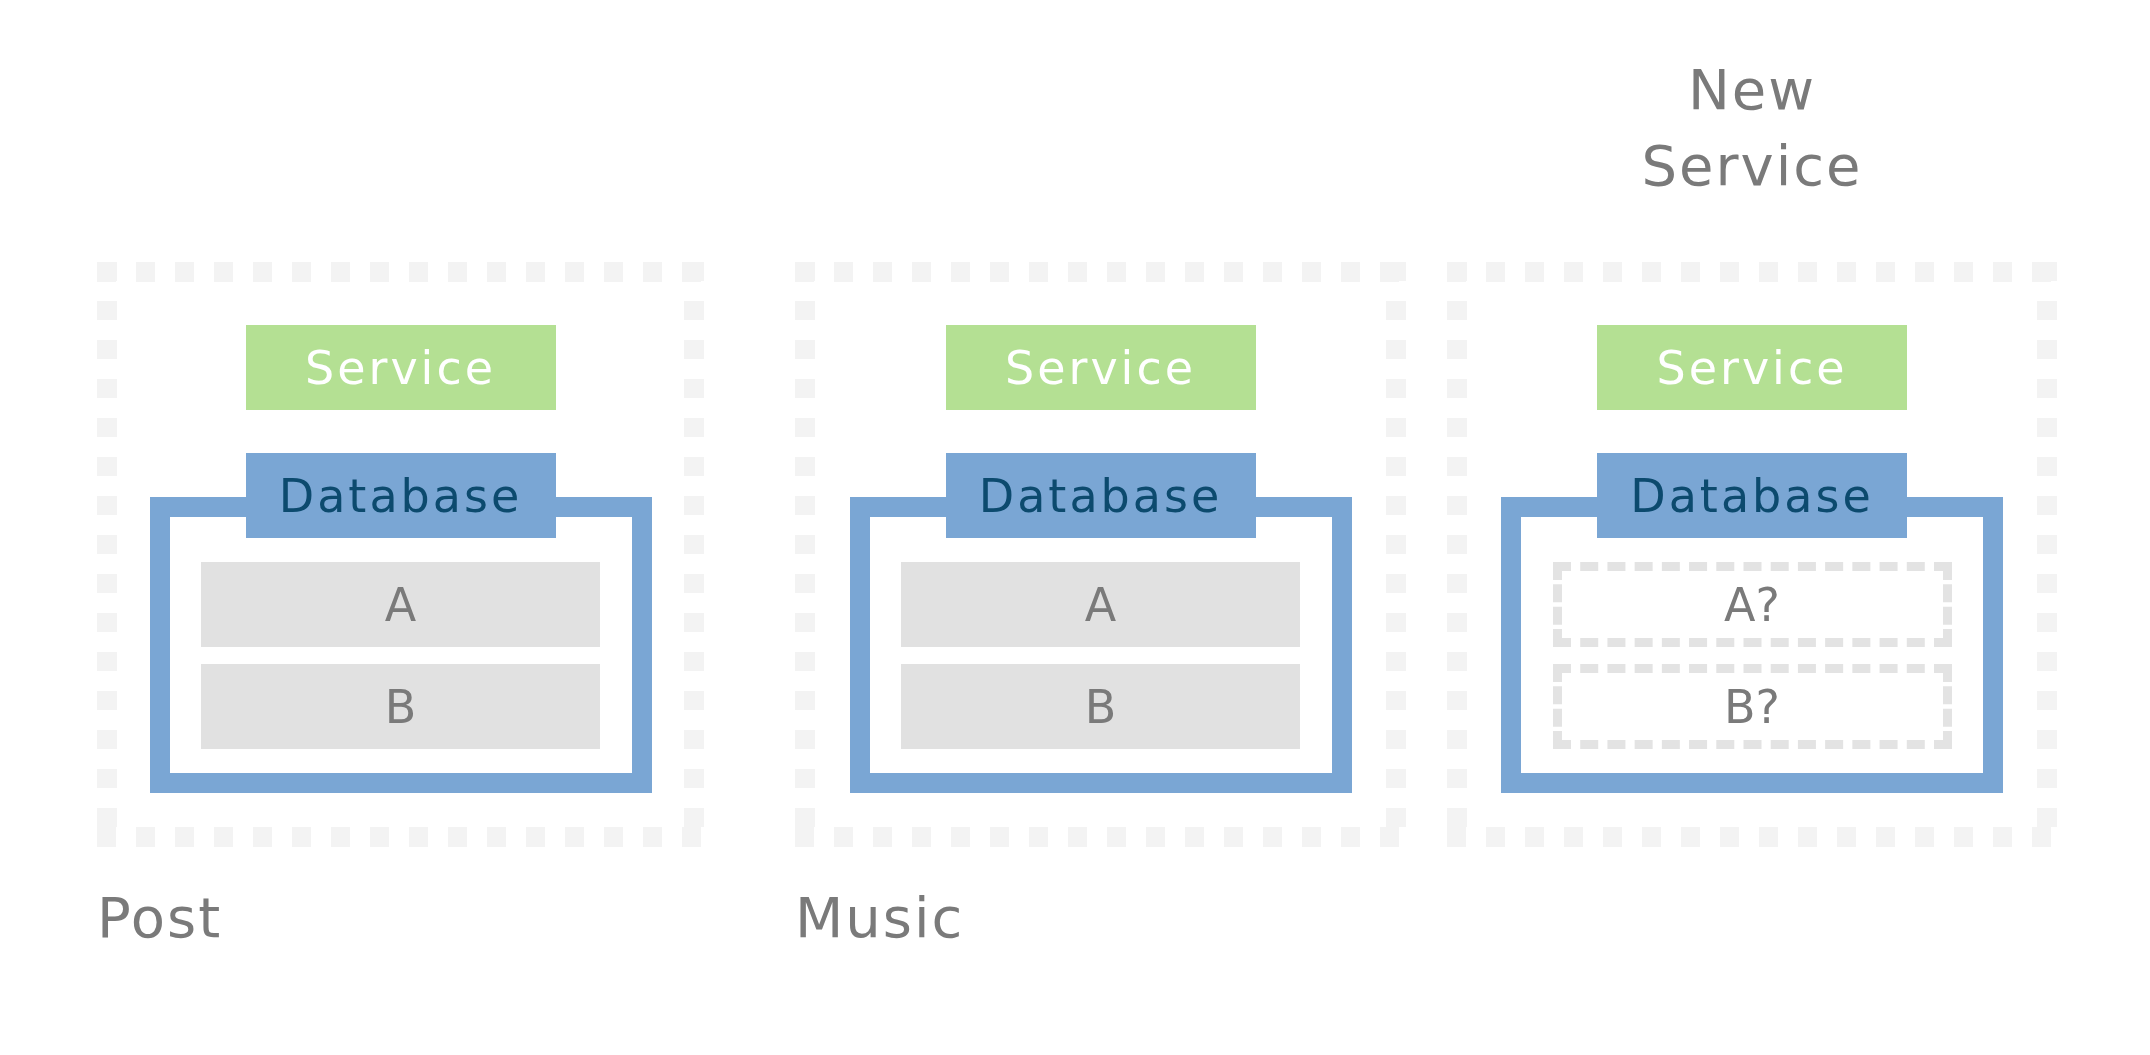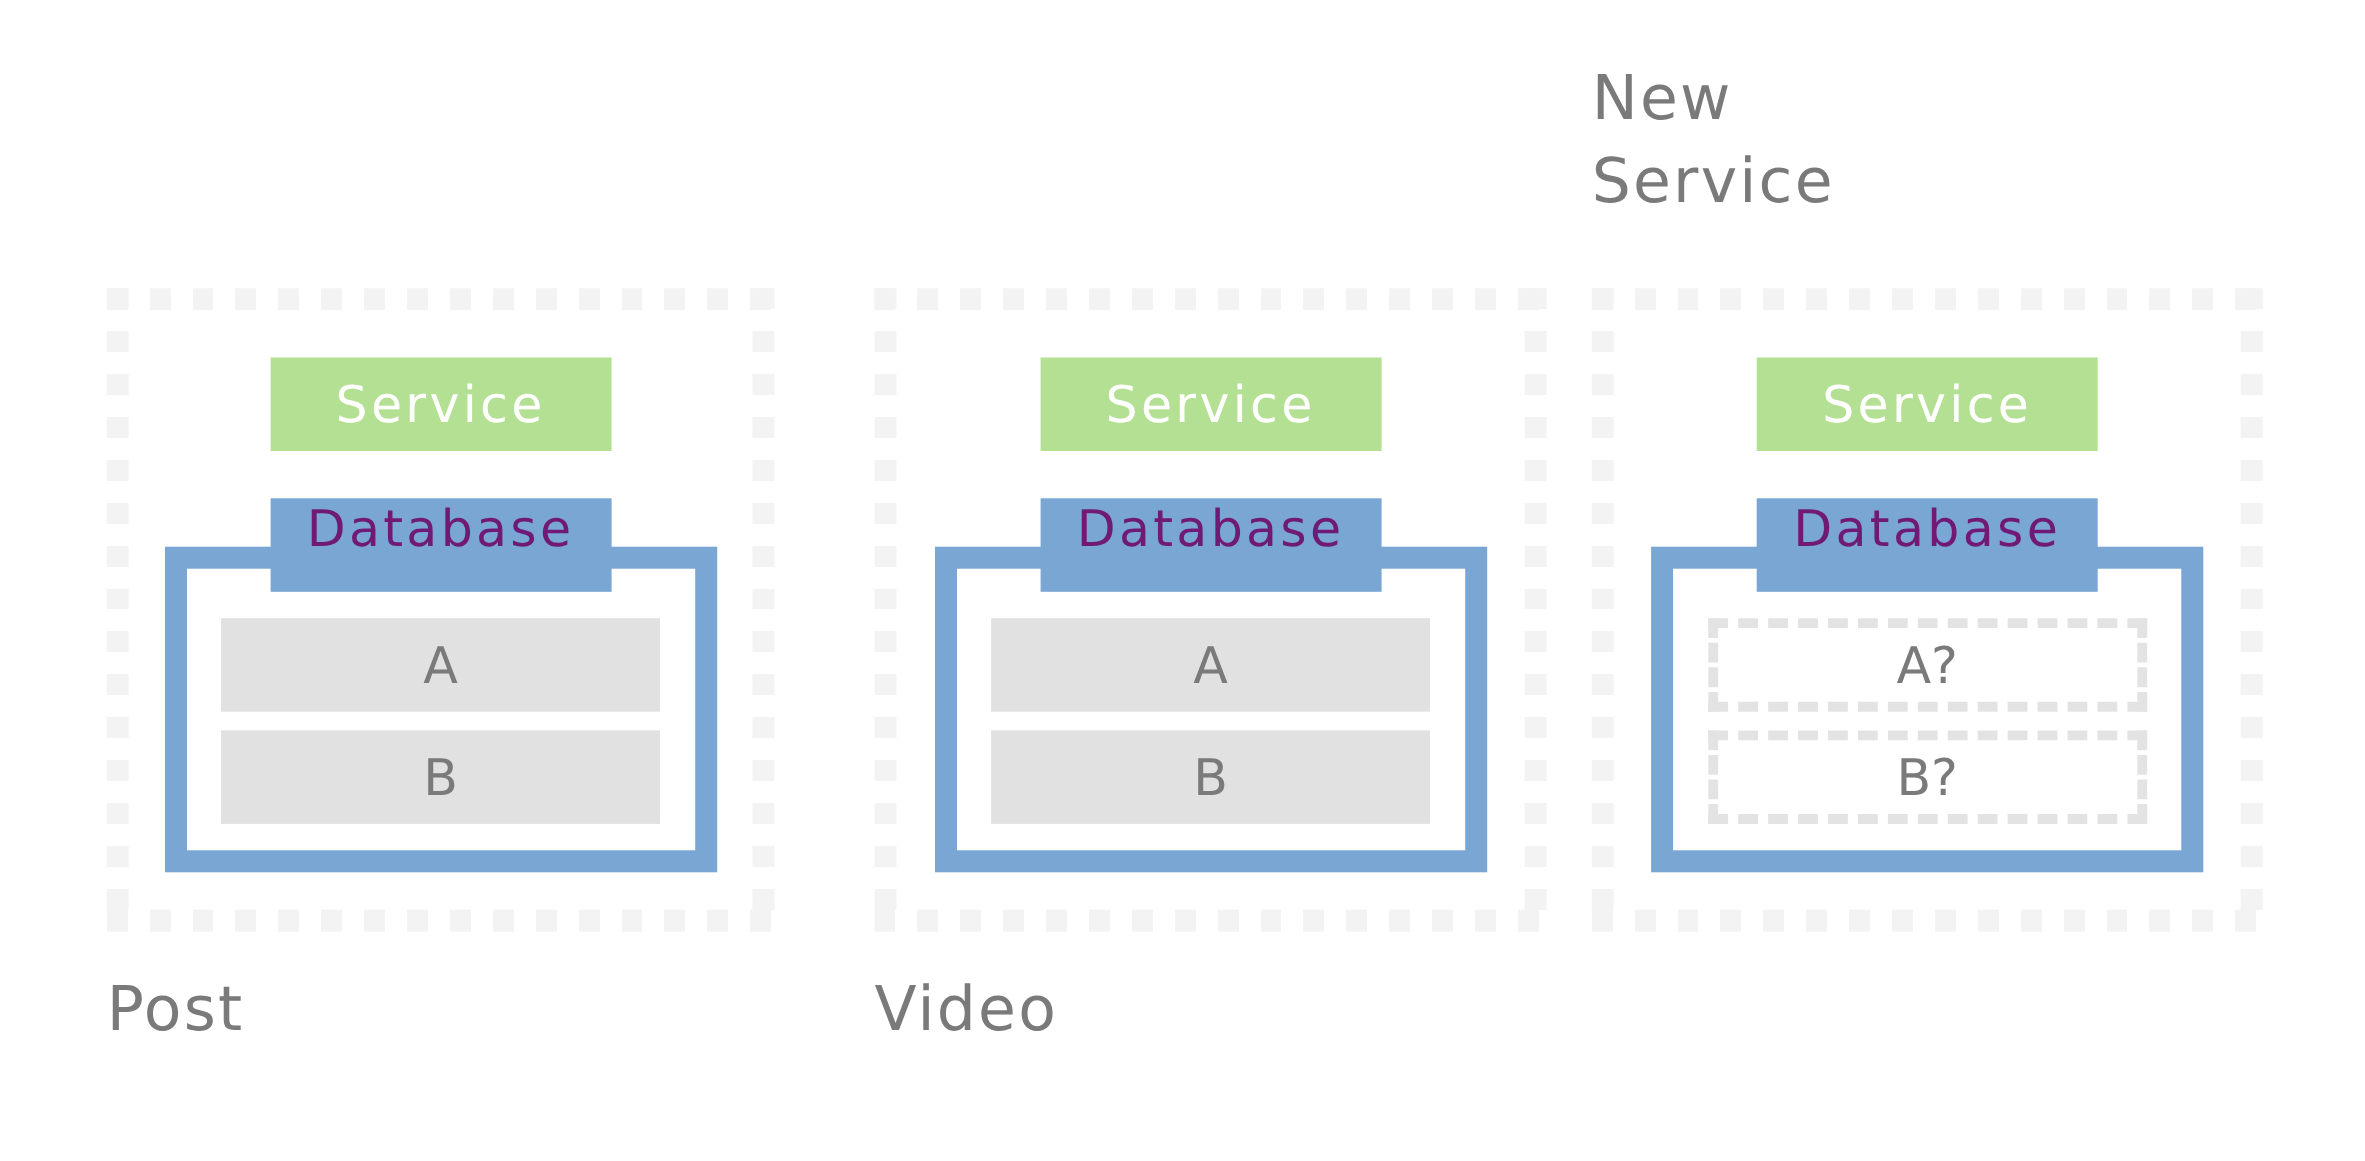--- a/index.html
+++ b/index.html
@@ -42,22 +42,22 @@
     width:310px;height:85px;
     background:var(--green);
     display:flex;align-items:center;justify-content:center;
     color:#ffffff;font-size:46px;letter-spacing:3px;
     z-index:3;
   }
   .database-tab{
     position:absolute;top:191px;left:50%;margin-left:-155px;
     width:310px;height:85px;
     background:var(--blue);
-    display:flex;align-items:flex-start;justify-content:center;
-    color:#701a75;font-size:46px;letter-spacing:3px;
+    display:flex;align-items:center;justify-content:center;
+    color:#0c4a6e;font-size:46px;letter-spacing:3px;
     z-index:3;
   }
   .db-container{
     position:absolute;top:235px;left:50%;margin-left:-251px;
     width:502px;height:296px;
     box-sizing:border-box;
     border:20px solid var(--blue);
     background:#ffffff;
     z-index:2;
     display:flex;flex-direction:column;align-items:center;
@@ -75,21 +75,21 @@
     border:9px dashed var(--inner-dash);
   }
   .caption{
     position:absolute;top:626px;left:0;right:0;
     text-align:left;
     color:var(--text-gray);font-size:56px;letter-spacing:2px;
     line-height:60px;
   }
   .note{
     position:absolute;top:-210px;left:0;right:0;
-    text-align:left;
+    text-align:center;
     color:var(--text-gray);font-size:56px;letter-spacing:2px;
     line-height:76px;
     white-space:pre-line;
   }
 </style>
 </head>
 <body>
 
 <div class="canvas">
 
@@ -121,21 +121,21 @@
       <span>Database</span>
     </div>
     <div class="db-container">
       <div class="db-row">
         <span>A</span>
       </div>
       <div class="db-row">
         <span>B</span>
       </div>
     </div>
-    <div class="caption">Video</div>
+    <div class="caption">Music</div>
   </div>
 
   <div class="panel p3">
     <div class="note">New
 Service</div>
     <div class="dash-frame"></div>
     <div class="service-box">
       <span>Service</span>
     </div>
     <div class="database-tab">

